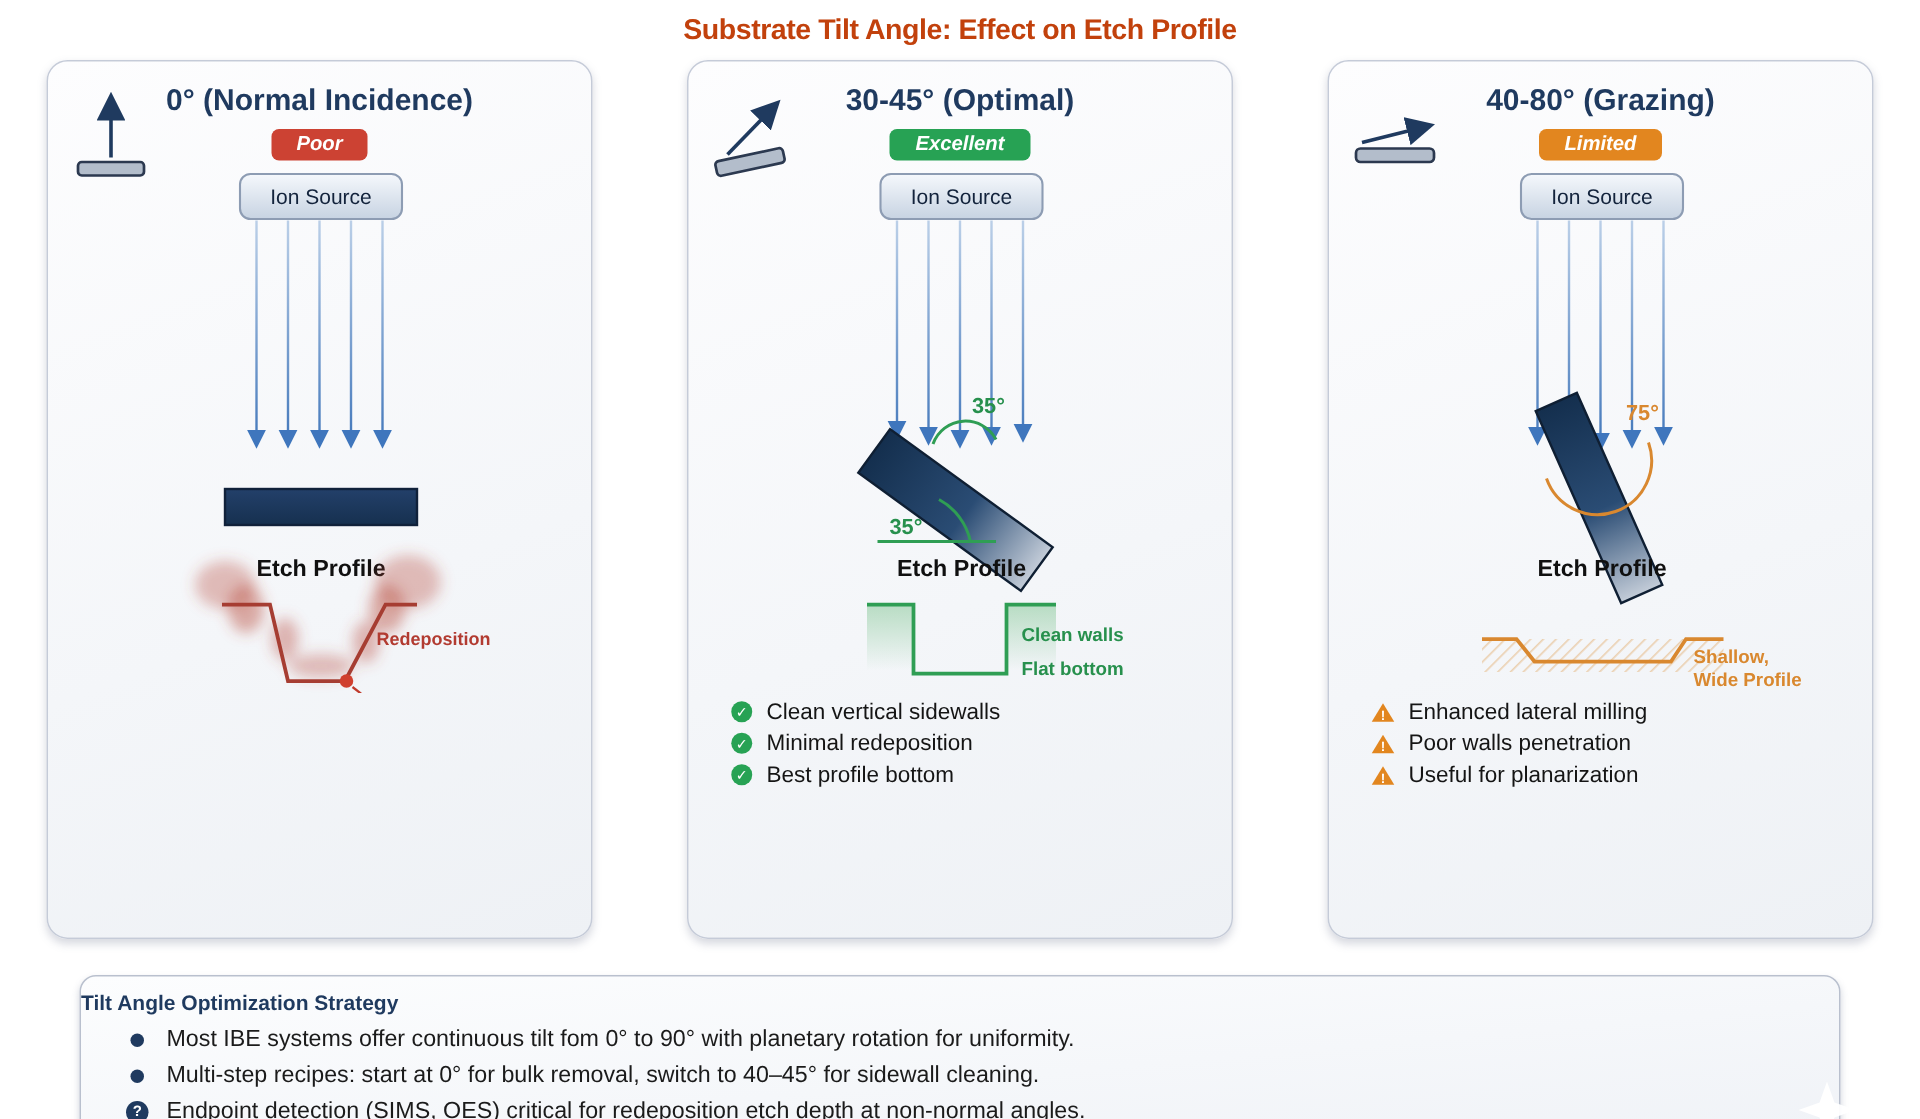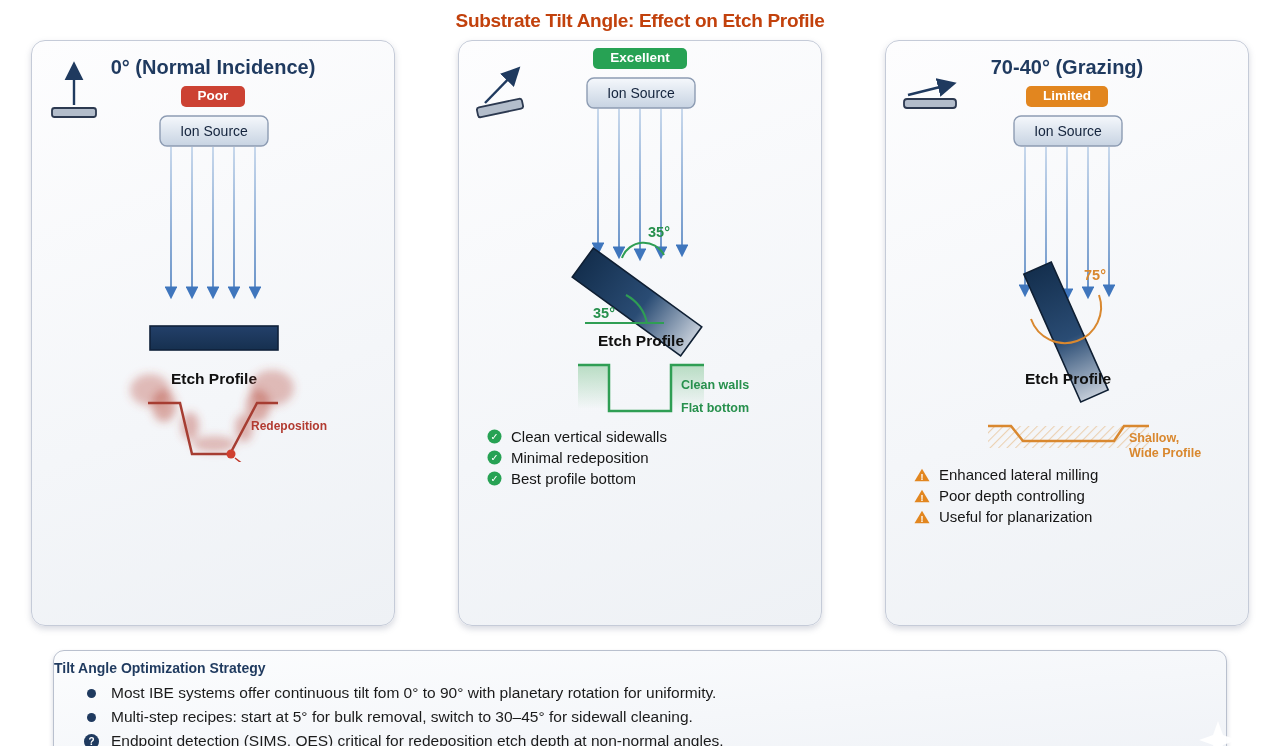--- a/index.html
+++ b/index.html
@@ -19,21 +19,21 @@
     box-shadow:0 3px 6px rgba(110,120,145,.28);
   }
   .card-icon{position:absolute;left:14px;top:12px;}
   .card-icon.low{top:24px;}
   .card-title{
     text-align:center;margin-top:14px;font-size:20px;font-weight:bold;color:#1f3a5f;
     line-height:24px;
   }
   .badge{
     display:block;width:fit-content;margin:7px auto 0 auto;padding:2px 17px 3px 17px;
-    border-radius:5px;color:#ffffff;font-size:13.5px;font-weight:bold;line-height:16px;
+    border-radius:5px;color:#ffffff;font-size:13.5px;font-weight:bold;line-height:16px;font-style:italic;
   }
   .badge-poor{background:#cc4233;}
   .badge-excellent{background:#27a254;}
   .badge-limited{background:#e2861f;}
   .diagram{display:block;margin-top:3px;}
   .bullets{margin:2px 0 0 0;padding:0 8px 0 28px;list-style:none;}
   .bullets li{display:flex;align-items:center;gap:9px;margin:4px 0;font-size:15px;color:#151515;}
   .sq{width:9px;height:9px;border-radius:2px;background:#c0392b;flex:0 0 auto;}
   .mini{flex:0 0 auto;display:block;}
   .strategy{
@@ -134,20 +134,21 @@
       <text x="224" y="369" font-size="12" font-weight="bold" fill="#b23b31">Trenching</text>
     </svg>
 
   </div>
 
   <div class="card">
     <svg class="card-icon" width="58" height="68" viewBox="0 0 58 68">
       <line x1="12" y1="50" x2="44" y2="17" stroke="#1f3a5f" stroke-width="2.4" marker-end="url(#arrowNavy)"></line>
       <rect x="4" y="50" width="46" height="10" rx="2.5" fill="#b3bdcb" stroke="#2c3950" stroke-width="1.8" transform="rotate(-12 27 55)"></rect>
     </svg>
+    <div class="card-title">30-45° (Optimal)</div>
     <span class="badge badge-excellent">Excellent</span>
 
     <svg class="diagram" width="364" height="352" viewBox="0 0 364 352">
       <rect x="128" y="6" width="108" height="30" rx="7" fill="url(#ionGrad)" stroke="#8d9cb3" stroke-width="1.4"></rect>
       <text x="182" y="26" text-anchor="middle" font-size="14" fill="#13233c">Ion Source</text>
       <g stroke="url(#beamGrad)" stroke-width="1.6">
         <line x1="139" y1="37" x2="139" y2="180" marker-end="url(#arrowBlue)"></line>
         <line x1="160" y1="37" x2="160" y2="184" marker-end="url(#arrowBlue)"></line>
         <line x1="181" y1="37" x2="181" y2="186" marker-end="url(#arrowBlue)"></line>
         <line x1="202" y1="37" x2="202" y2="184" marker-end="url(#arrowBlue)"></line>
@@ -190,21 +191,21 @@
         <span>Best profile bottom</span>
         </li>
     </ul>
   </div>
 
   <div class="card">
     <svg class="card-icon low" width="64" height="52" viewBox="0 0 64 52">
       <line x1="8" y1="30" x2="52" y2="19" stroke="#1f3a5f" stroke-width="2.4" marker-end="url(#arrowNavy)"></line>
       <rect x="4" y="34" width="52" height="9" rx="3" fill="#b3bdcb" stroke="#2c3950" stroke-width="1.8"></rect>
     </svg>
-    <div class="card-title">70-40° (Grazing)</div>
+    <div class="card-title">40-80° (Grazing)</div>
     <span class="badge badge-limited">Limited</span>
 
     <svg class="diagram" width="364" height="352" viewBox="0 0 364 352">
       <rect x="128" y="6" width="108" height="30" rx="7" fill="url(#ionGrad)" stroke="#8d9cb3" stroke-width="1.4"></rect>
       <text x="182" y="26" text-anchor="middle" font-size="14" fill="#13233c">Ion Source</text>
       <g stroke="url(#beamGrad)" stroke-width="1.6">
         <line x1="139" y1="37" x2="139" y2="184" marker-end="url(#arrowBlue)"></line>
         <line x1="160" y1="37" x2="160" y2="186" marker-end="url(#arrowBlue)"></line>
         <line x1="181" y1="37" x2="181" y2="188" marker-end="url(#arrowBlue)"></line>
         <line x1="202" y1="37" x2="202" y2="186" marker-end="url(#arrowBlue)"></line>
@@ -226,21 +227,21 @@
             <polygon points="8,0.8 15.5,13.2 0.5,13.2" fill="#e2861f"></polygon>
             <text x="8" y="11.8" text-anchor="middle" font-size="9" font-weight="bold" fill="#ffffff">!</text>
           </svg>
         <span>Enhanced lateral milling</span>
         </li>
       <li>
         <svg class="mini" width="16" height="14" viewBox="0 0 16 14">
             <polygon points="8,0.8 15.5,13.2 0.5,13.2" fill="#e2861f"></polygon>
             <text x="8" y="11.8" text-anchor="middle" font-size="9" font-weight="bold" fill="#ffffff">!</text>
           </svg>
-        <span>Poor depth controlling</span>
+        <span>Poor walls penetration</span>
         </li>
       <li>
         <svg class="mini" width="16" height="14" viewBox="0 0 16 14">
             <polygon points="8,0.8 15.5,13.2 0.5,13.2" fill="#e2861f"></polygon>
             <text x="8" y="11.8" text-anchor="middle" font-size="9" font-weight="bold" fill="#ffffff">!</text>
           </svg>
         <span>Useful for planarization</span>
         </li>
     </ul>
   </div>
@@ -248,21 +249,21 @@
 
 <div class="strategy">
   <div class="strategy-title">Tilt Angle Optimization Strategy</div>
   <ul class="strategy-list">
     <li>
         <span class="dot"></span>
         <span>Most IBE systems offer continuous tilt fom 0° to 90° with planetary rotation for uniformity.</span>
       </li>
     <li>
         <span class="dot"></span>
-        <span>Multi-step recipes: start at 5° for bulk removal, switch to 30–45° for sidewall cleaning.</span>
+        <span>Multi-step recipes: start at 0° for bulk removal, switch to 40–45° for sidewall cleaning.</span>
       </li>
     <li>
         <span class="qcircle">?</span>
         <span>Endpoint detection (SIMS, OES) critical for redeposition etch depth at non-normal angles.</span>
       </li>
   </ul>
   <svg class="sparkle" viewBox="0 0 40 52">
     <path d="M20 2 L25 16 L39 21 L25 26 L20 40 L15 26 L1 21 L15 16 Z" fill="#ffffff" opacity="0.95"></path>
     <path d="M30 36 L33 44 L40 47 L33 50 L30 52 L27 50 L20 47 L27 44 Z" fill="#ffffff" opacity="0.9"></path>
   </svg>

